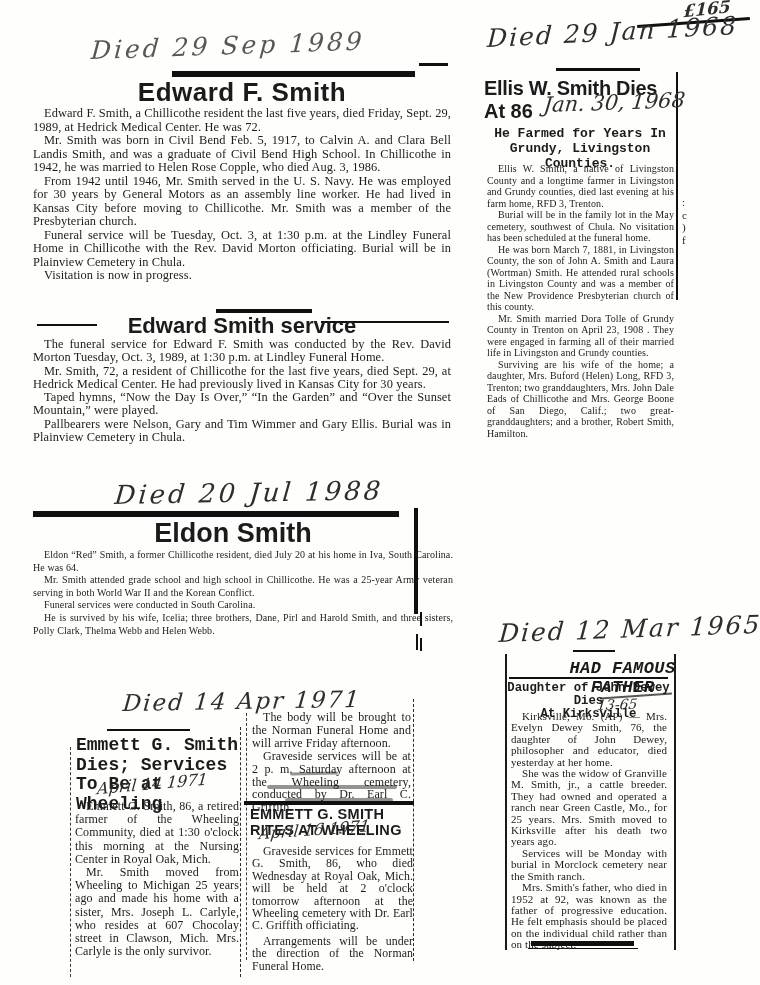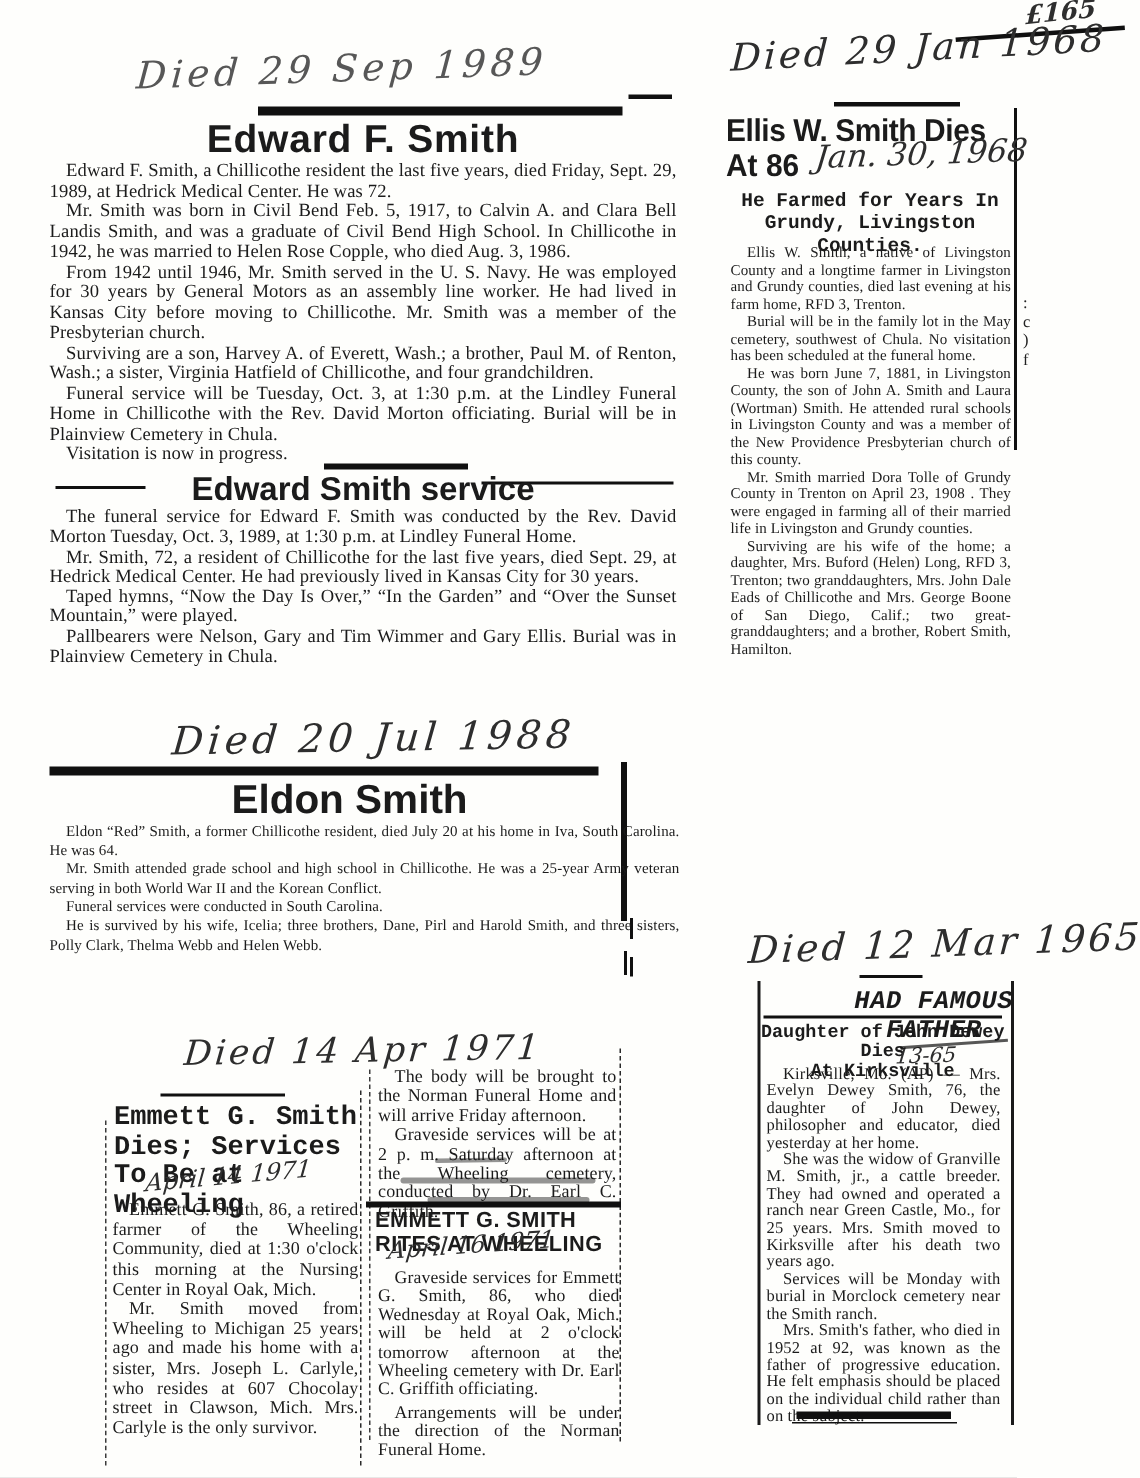--- a/index.html
+++ b/index.html
@@ -38,21 +38,20 @@
 
   <div class="bar" style="left:172px;top:71px;width:243px;height:6px;"></div>
   <div class="bar" style="left:419px;top:63px;width:29px;height:3px;"></div>
 
   <div class="abs h-sans center" style="left:33px;top:77px;width:418px;font-size:26px;letter-spacing:.5px;">Edward F. Smith</div>
 
   <div class="abs body-col np" style="left:33px;top:107px;width:418px;font-size:12.4px;line-height:13.5px;">
     <p>Edward F. Smith, a Chillicothe resident the last five years, died Friday, Sept. 29, 1989, at Hedrick Medical Center. He was 72.</p>
     <p>Mr. Smith was born in Civil Bend Feb. 5, 1917, to Calvin A. and Clara Bell Landis Smith, and was a graduate of Civil Bend High School. In Chillicothe in 1942, he was married to Helen Rose Copple, who died Aug. 3, 1986.</p>
     <p>From 1942 until 1946, Mr. Smith served in the U. S. Navy. He was employed for 30 years by General Motors as an assembly line worker. He had lived in Kansas City before moving to Chillicothe. Mr. Smith was a member of the Presbyterian church.</p>
-    <p>Surviving are a son, Harvey A. of Everett, Wash.; a brother, Paul M. of Renton, Wash.; a sister, Virginia Hatfield of Chillicothe, and four grandchildren.</p>
     <p>Funeral service will be Tuesday, Oct. 3, at 1:30 p.m. at the Lindley Funeral Home in Chillicothe with the Rev. David Morton officiating. Burial will be in Plainview Cemetery in Chula.</p>
     <p>Visitation is now in progress.</p>
   </div>
 
   <div class="bar" style="left:216px;top:309px;width:96px;height:4px;"></div>
   <div class="bar" style="left:37px;top:324px;width:60px;height:2px;"></div>
   <div class="bar" style="left:321px;top:321px;width:128px;height:2px;"></div>
 
   <div class="abs h-sans center" style="left:33px;top:313px;width:418px;font-size:22px;">Edward Smith service</div>
 
@@ -133,21 +132,21 @@
   <div class="abs frag" style="left:682px;top:196px;">
     <div>:</div>
     <div>c</div>
     <div>)</div>
     <div>f</div>
   </div>
 
   <div class="abs body-col np" style="left:487px;top:163px;width:187px;font-size:10px;line-height:11.5px;">
     <p>Ellis W. Smith, a native of Livingston County and a longtime farmer in Livingston and Grundy counties, died last evening at his farm home, RFD 3, Trenton.</p>
     <p>Burial will be in the family lot in the May cemetery, southwest of Chula. No visitation has been scheduled at the funeral home.</p>
-    <p>He was born June 7, 1881, in Livingston County, the son of John A. Smith and Laura (Wortman) Smith. He attended rural schools in Livingston County and was a member of the New Providence Presbyterian church of this county.</p>
+    <p>He was born March 7, 1881, in Livingston County, the son of John A. Smith and Laura (Wortman) Smith. He attended rural schools in Livingston County and was a member of the New Providence Presbyterian church of this county.</p>
     <p>Mr. Smith married Dora Tolle of Grundy County in Trenton on April 23, 1908 . They were engaged in farming all of their married life in Livingston and Grundy counties.</p>
     <p>Surviving are his wife of the home; a daughter, Mrs. Buford (Helen) Long, RFD 3, Trenton; two granddaughters, Mrs. John Dale Eads of Chillicothe and Mrs. George Boone of San Diego, Calif.; two great-granddaughters; and a brother, Robert Smith, Hamilton.</p>
   </div>
 
   <div class="abs" style="left:505px;top:654px;width:167px;height:296px;border-left:2px solid #1a1a1a;border-right:2px solid #1a1a1a;"></div>
   <div class="bar" style="left:573px;top:650px;width:42px;height:2px;"></div>
 
   <div class="abs h-serif center" style="left:507px;top:659px;width:163px;font-size:17px;font-style:italic;letter-spacing:.4px;padding-left:34px;">HAD FAMOUS FATHER</div>
   <div class="bar" style="left:509px;top:677px;width:159px;height:2px;"></div>
 

